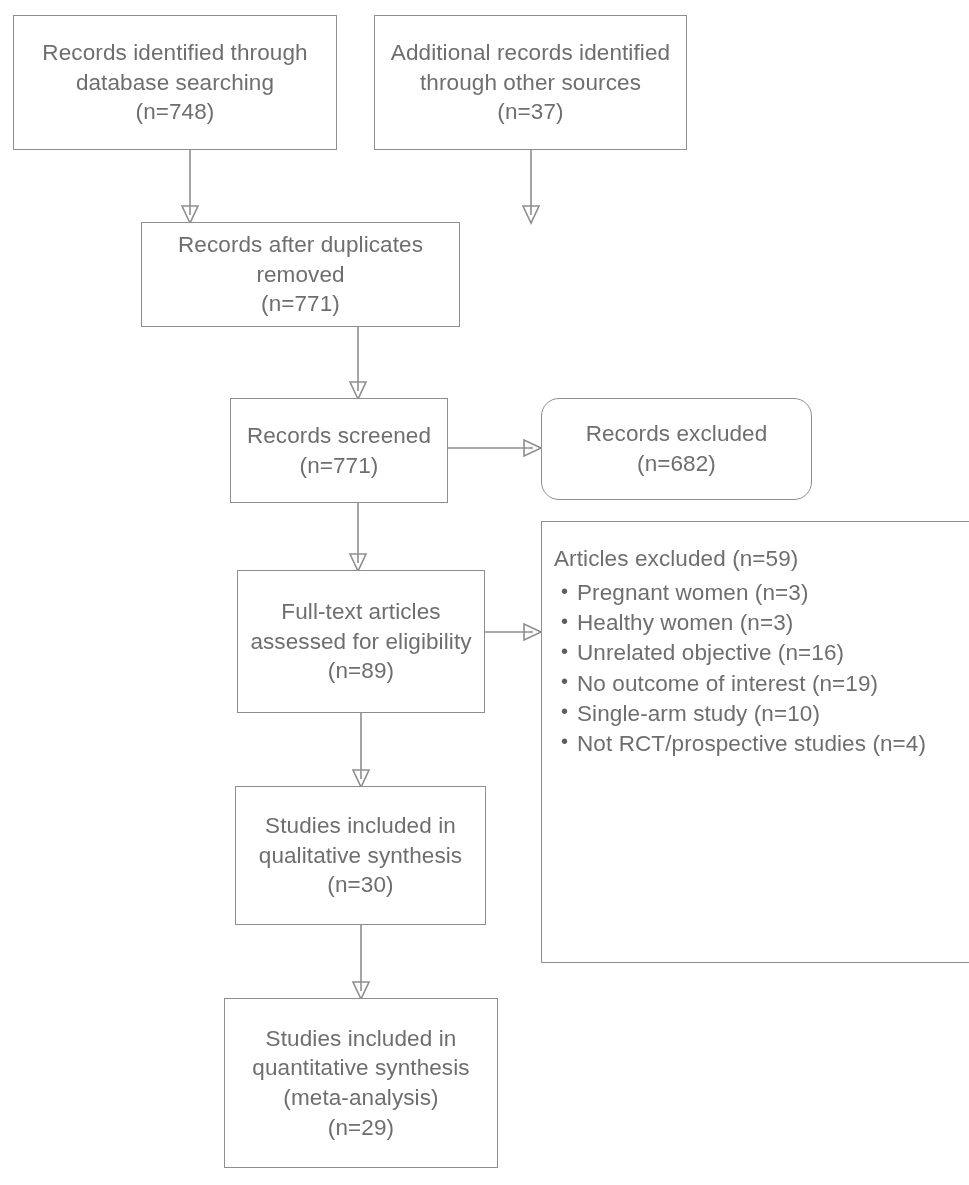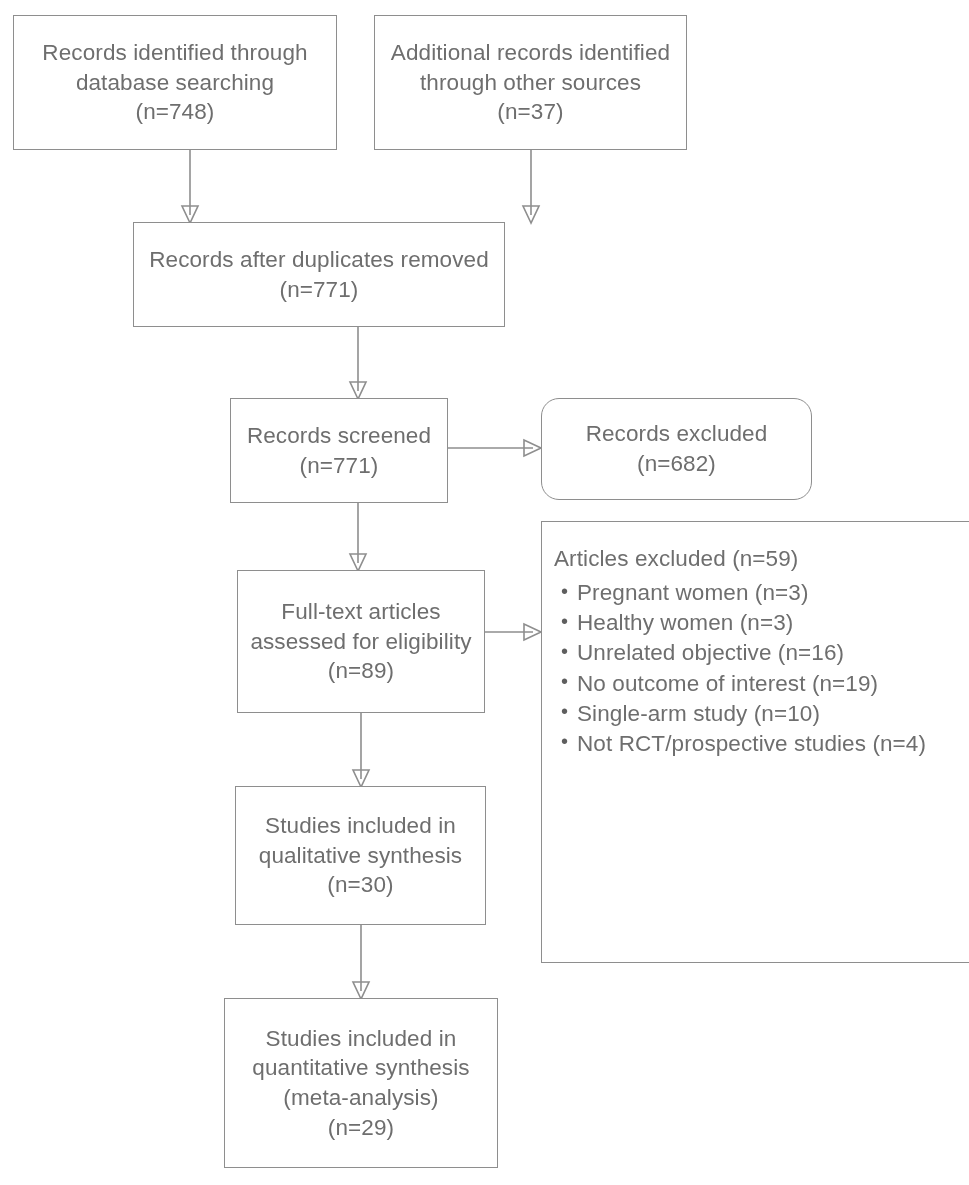--- a/index.html
+++ b/index.html
@@ -123,21 +123,21 @@
 database searching
 (n=748)</span>
   </div>
 
   <div class="node" style="left:374px; top:15px; width:313px; height:135px;">
     <span>Additional records identified
 through other sources
 (n=37)</span>
   </div>
 
-  <div class="node" style="left:133px; top:222px; width:372px; height:105px;">
+  <div class="node" style="left:141px; top:222px; width:319px; height:105px;">
     <span>Records after duplicates removed
 (n=771)</span>
   </div>
 
   <div class="node" style="left:230px; top:398px; width:218px; height:105px;">
     <span>Records screened
 (n=771)</span>
   </div>
 
   <div class="node" style="left:541px; top:398px; width:271px; height:102px;border-radius:18px;">

